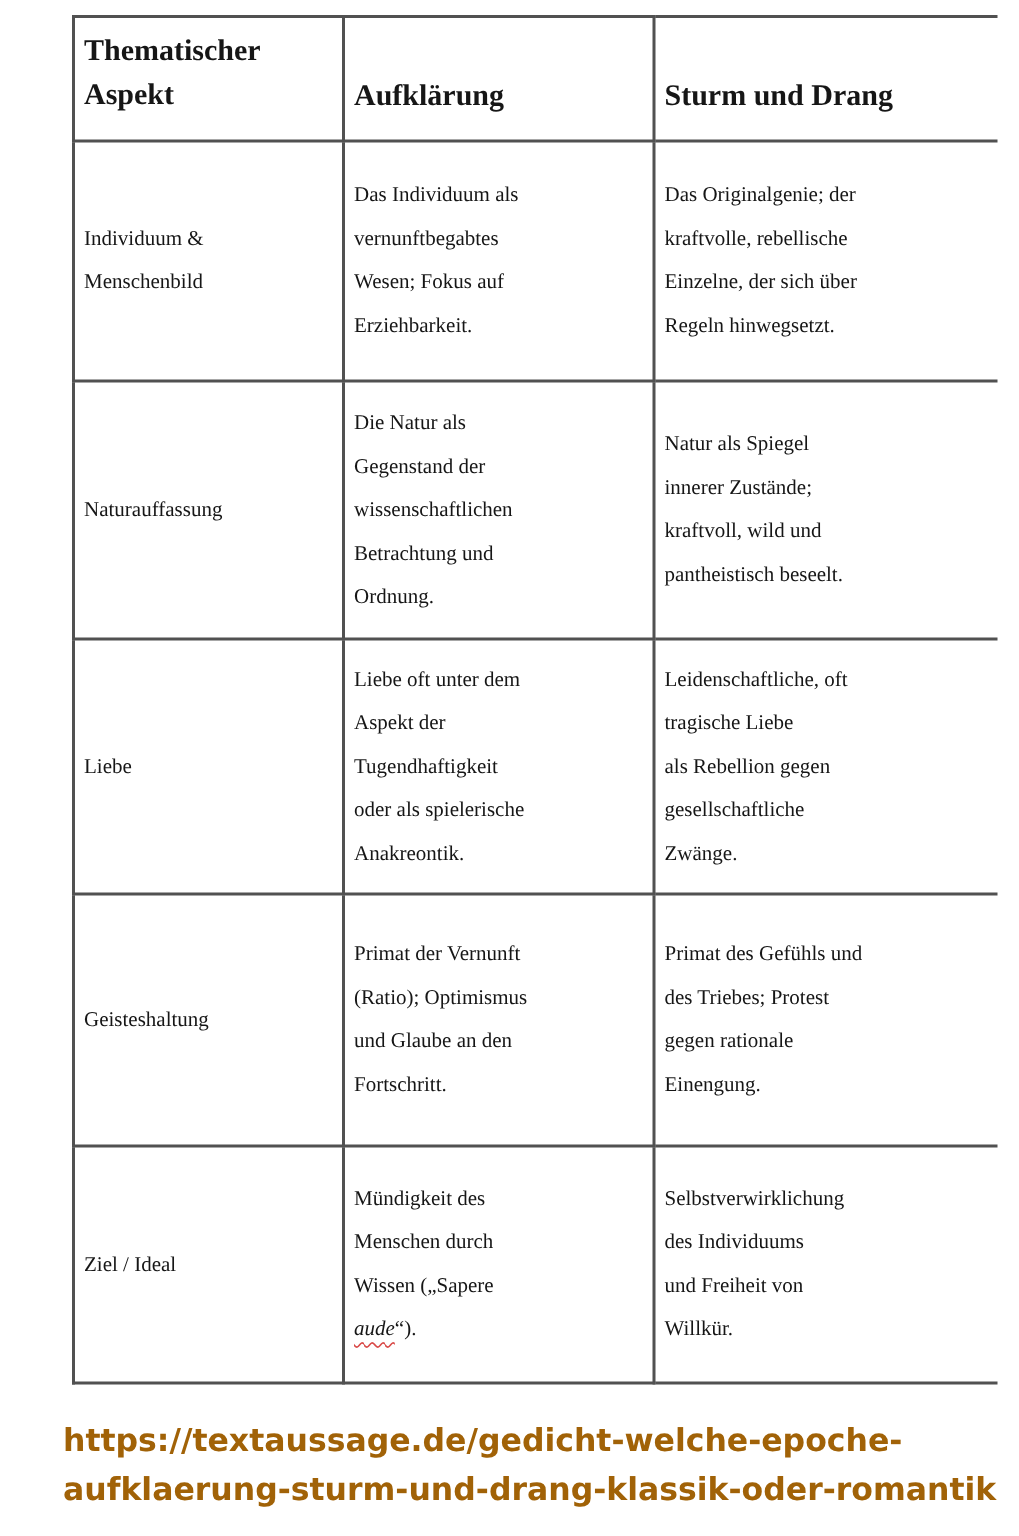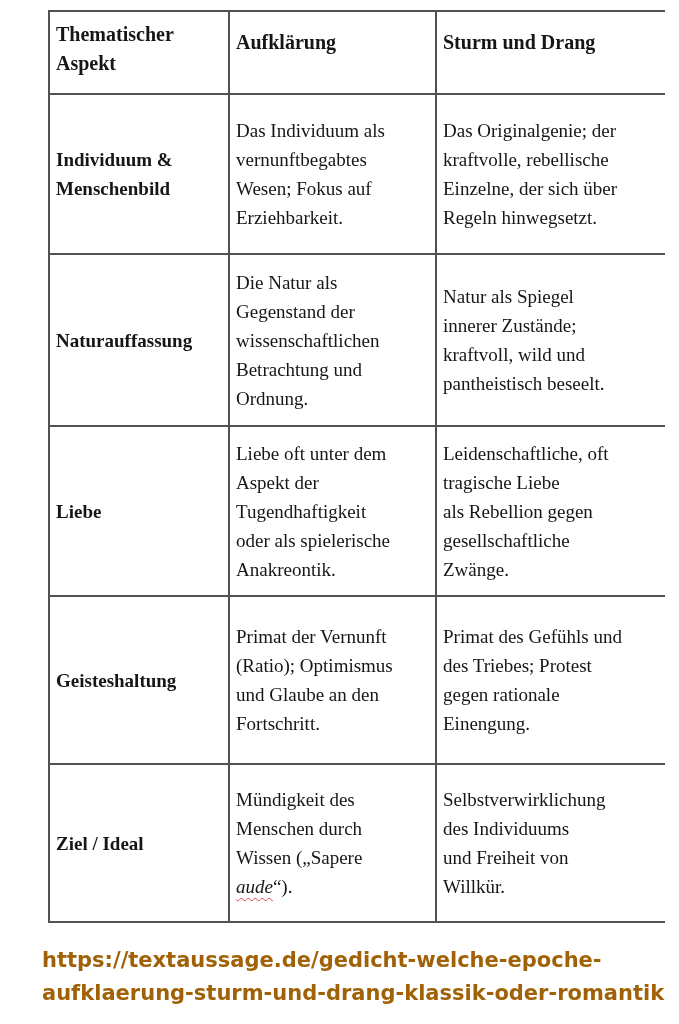--- a/index.html
+++ b/index.html
@@ -28,45 +28,45 @@
     table-layout: fixed;
     width: 616px;
   }
   col.c1 { width: 180px; }
   col.c2 { width: 207px; }
   col.c3 { width: 229px; }
 
   th, td {
     border: 2px solid #515151;
     padding: 2px 6px;
-    font-size: 19px;
+    font-size: 14px;
     line-height: 29px;
     text-align: left;
     background: #ffffff;
     overflow: hidden;
   }
   th:last-child, td:last-child { border-right: none; margin-left: 46px; }
 
   thead tr { height: 83px; }
   tbody tr:nth-child(1) { height: 160px; }
   tbody tr:nth-child(2) { height: 172px; }
   tbody tr:nth-child(3) { height: 170px; }
   tbody tr:nth-child(4) { height: 168px; }
   tbody tr:nth-child(5) { height: 158px; }
 
   th {
     font-weight: bold;
     font-size: 20px;
     vertical-align: top;
     padding-top: 8px;
   }
-  th.mid { padding-top: 16px; }
+  th.mid { padding-top: 38px; }
 
   td { vertical-align: middle; }
-  td.aspect { font-weight: bold; }
+  td.aspect { font-weight: normal; }
 
   .b { font-weight: normal; }
   .sq {
     text-decoration-line: underline;
     text-decoration-style: wavy;
     text-decoration-color: #d94a48;
     text-decoration-thickness: 1px;
     text-underline-offset: 4px;
     font-style: italic;
   }

